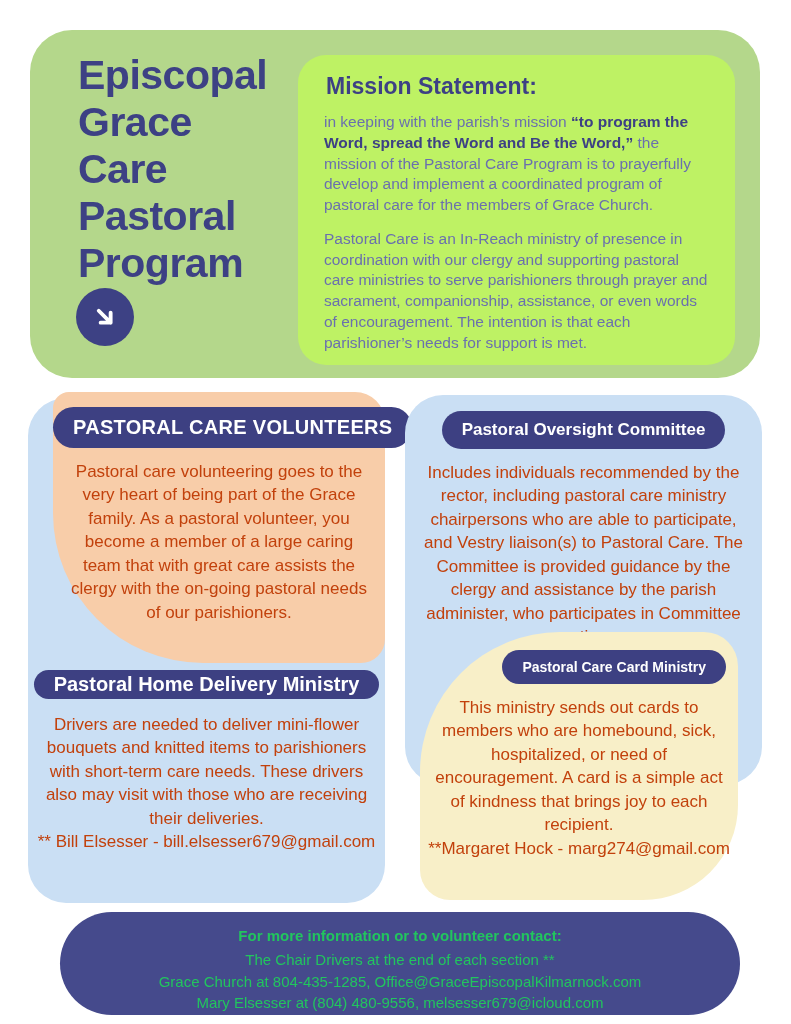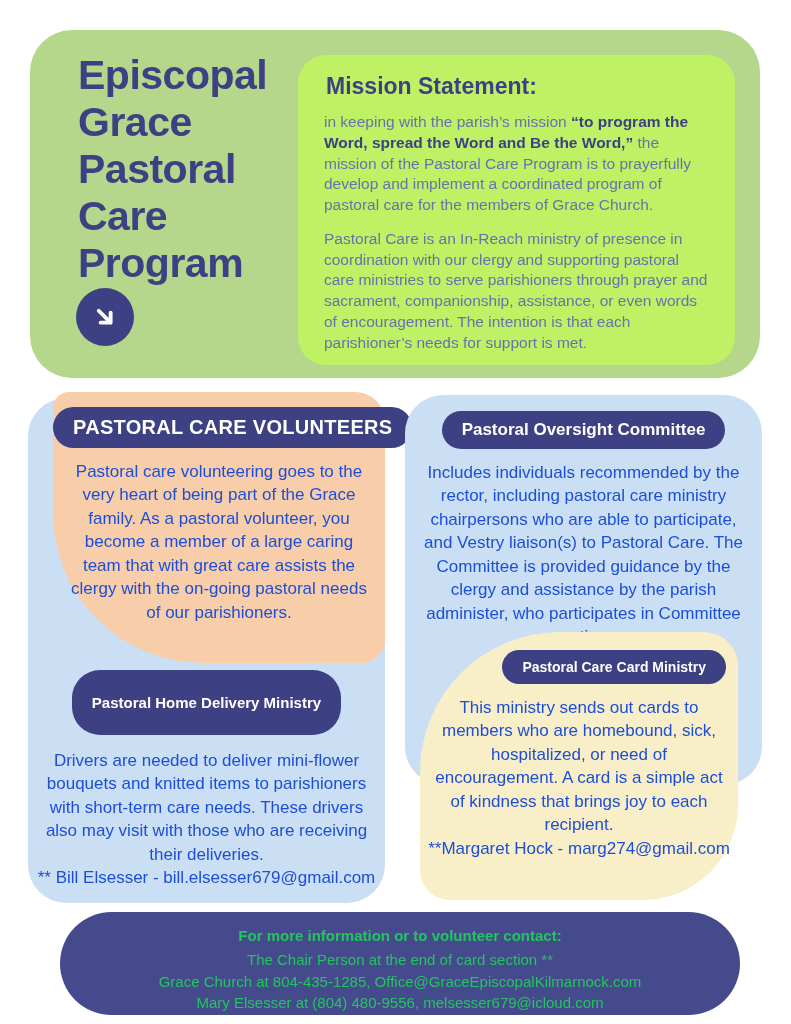--- a/index.html
+++ b/index.html
@@ -57,25 +57,25 @@
   }
 
   .pill {
     display:table; background:#3d4082; color:#ffffff;
     font-weight:700; border-radius:28px; white-space:nowrap;
   }
   .pill-volunteers {
     margin:15px auto 0 auto; font-size:20px; letter-spacing:0.3px; padding:9px 20px;
   }
   .pill-oversight { margin:16px auto 0 auto; font-size:17px; padding:9px 20px; }
-  .pill-home { font-size:15px; padding:24px 20px; display:inline-block; }
+  .pill-home { font-size:20px; padding:3px 20px; display:inline-block; }
   .pill-card { margin:18px 12px 0 auto; font-size:14px; padding:9px 20px; }
 
   .body-text {
-    color:#1d4ed8; font-size:17px; line-height:1.38; text-align:center;
+    color:#c2410c; font-size:17px; line-height:1.38; text-align:center;
   }
   .volunteers-body { width:302px; margin:12px auto 0 auto; }
   .oversight-body  { width:334px; margin:12px auto 0 auto; }
   .home-wrap { position:absolute; left:0; top:272px; width:100%; text-align:center; }
   .home-body { width:338px; margin:14px auto 0 auto; }
   .contact-line { display:block; }
   .card-body { width:302px; margin:12px auto 0 auto; }
 
   
   .footer-bar {
@@ -88,22 +88,22 @@
 </style>
 </head>
 <body>
 
 <div class="page">
 
   <div class="header-card">
     <div class="program-title">
       <div>Episcopal</div>
       <div>Grace</div>
+      <div>Care</div>
       <div>Pastoral</div>
-      <div>Care</div>
       <div>Program</div>
     </div>
 
     <div class="arrow-badge">
       <svg viewBox="0 0 24 24" aria-hidden="true">
         <path d="M7 7 L16.5 16.5 M16.5 8.5 V16.5 H8.5" stroke="#ffffff" stroke-width="3.1" fill="none" stroke-linecap="round" stroke-linejoin="round"></path>
       </svg>
     </div>
 
     <div class="mission-card">
@@ -136,18 +136,18 @@
       <div class="pill pill-card">Pastoral Care Card Ministry</div>
       <div class="body-text card-body">
         <span>This ministry sends out cards to members who are homebound, sick, hospitalized, or need of encouragement. A card is a simple act of kindness that brings joy to each recipient.</span>
         <span class="contact-line">**Margaret Hock - marg274@gmail.com</span>
       </div>
     </div>
   </div>
 
   <div class="footer-bar">
     <div class="footer-line bold">For more information or to volunteer contact:</div>
-    <div class="footer-line">The Chair Person at the end of card section **</div>
+    <div class="footer-line">The Chair Drivers at the end of each section **</div>
     <div class="footer-line">Grace Church at 804-435-1285, Office@GraceEpiscopalKilmarnock.com</div>
     <div class="footer-line">Mary Elsesser at (804) 480-9556, melsesser679@icloud.com</div>
   </div>
 
 </div>
 
 </body></html>

